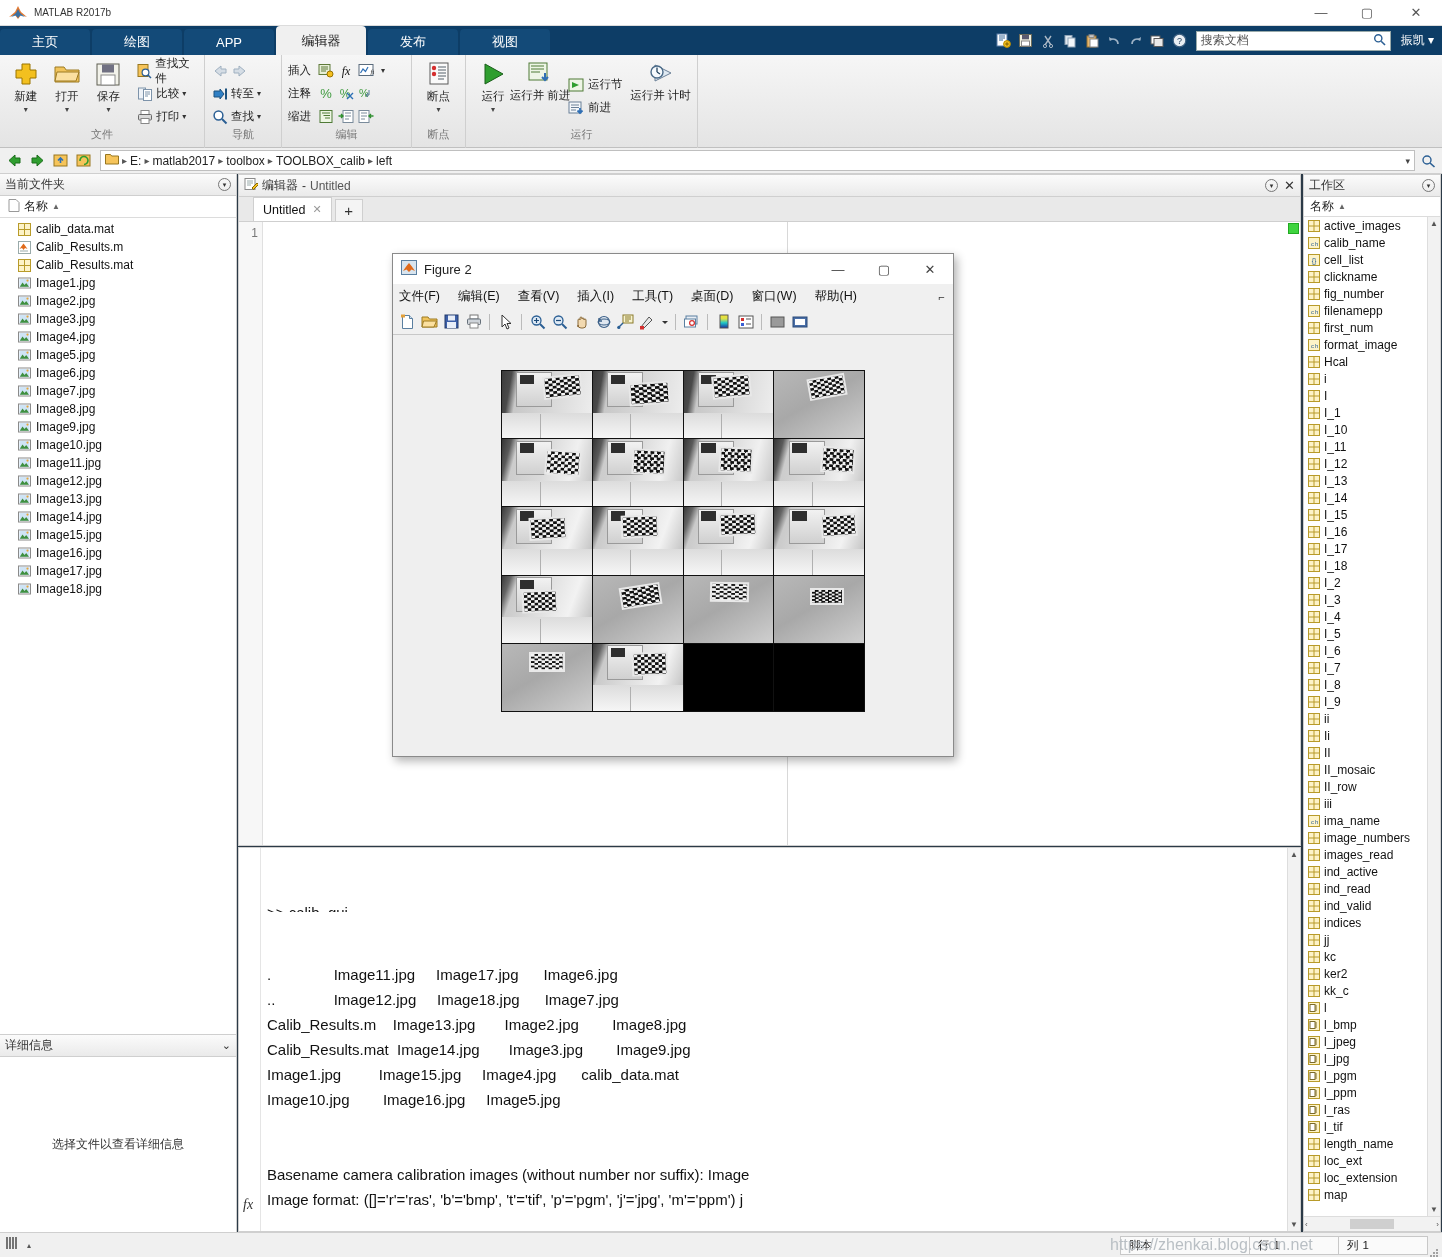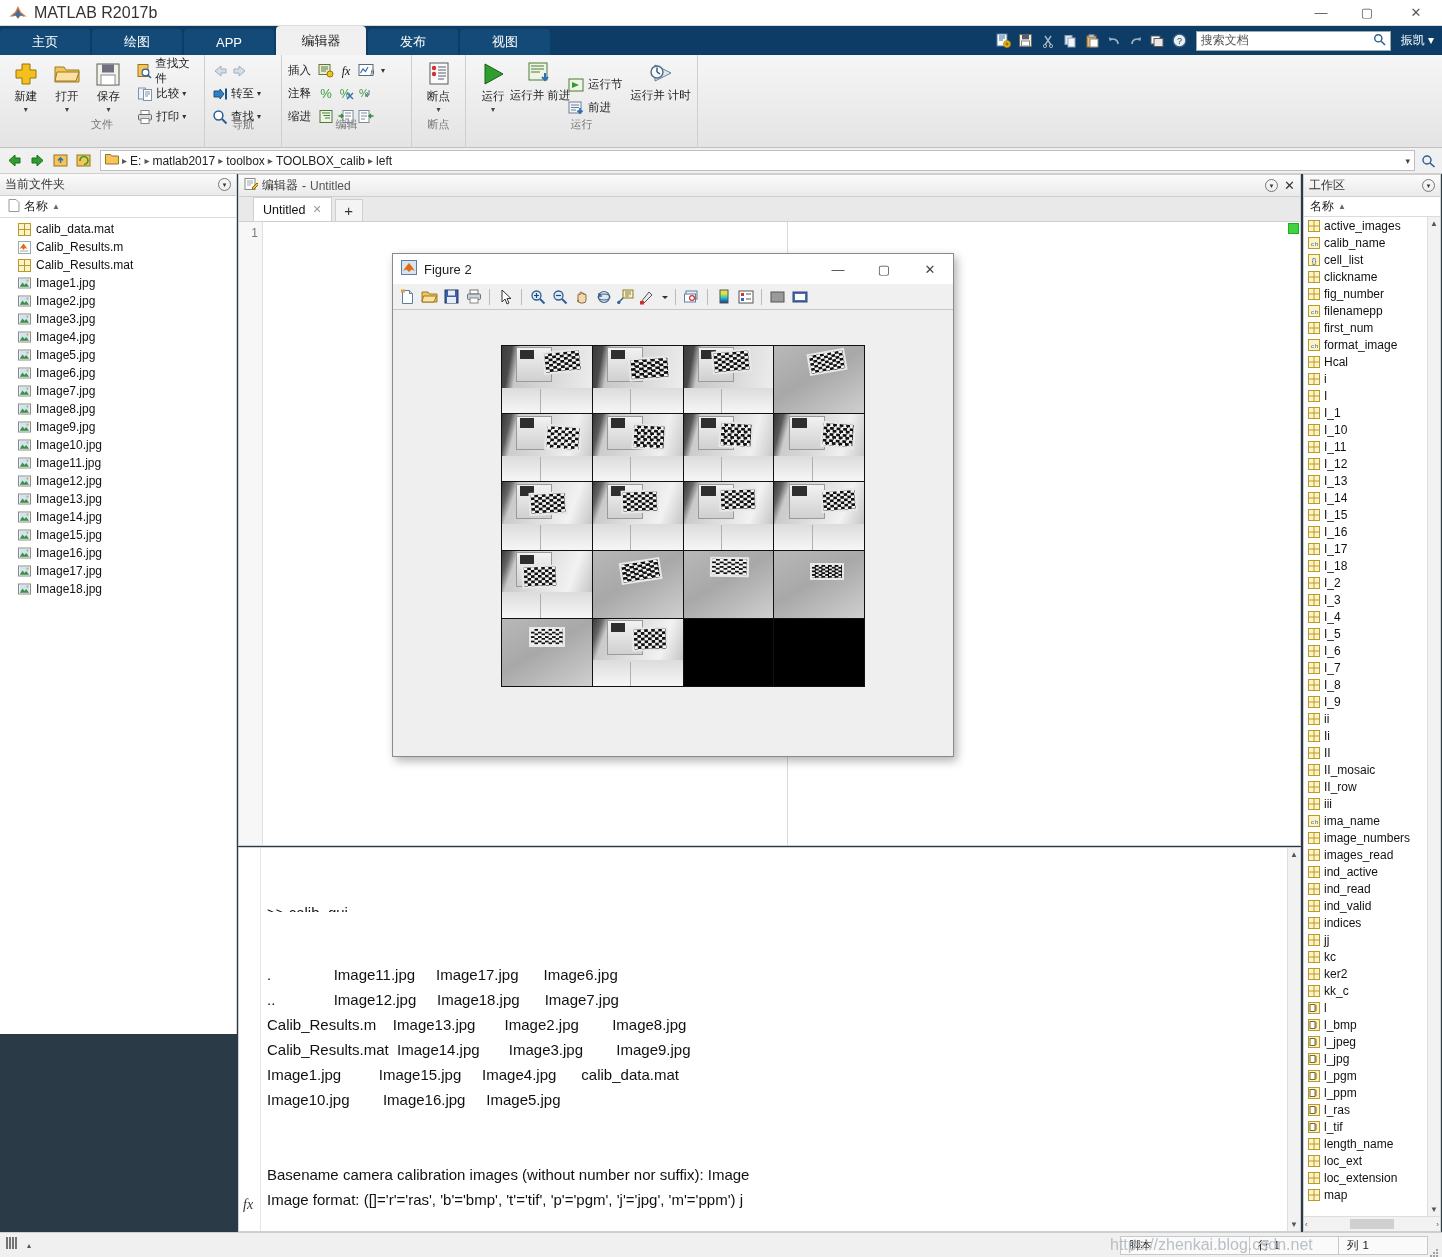--- a/index.html
+++ b/index.html
@@ -6,21 +6,21 @@
   html,body{ width:1442px; height:1257px; overflow:hidden;
     font-family:"Liberation Sans", sans-serif; background:#f0f0f0; }
   #app{ position:relative; width:1442px; height:1257px;
         background:#2b3a47; }
 
   
   .titlebar{ position:absolute; left:0; top:0; width:1442px; height:26px;
     background:#ffffff; border-bottom:1px solid #dcdcdc; display:flex;
     align-items:center; }
   .tb-logo{ width:20px; height:18px; margin-left:8px; position:relative; }
-  .tb-title{ font-size:16px; color:#333; margin-left:6px; }
+  .tb-title{ font-size:10px; color:#333; margin-left:6px; }
   .tb-win{ margin-left:auto; display:flex; height:26px; }
   .tb-btn{ width:46px; height:26px; display:flex; align-items:center;
     justify-content:center; color:#555; font-size:13px; }
   .tb-btn.close{ width:52px; }
 
   
   .ribbon-tabs{ position:absolute; left:0; top:26px; width:1442px; height:29px;
     background:#0d3d66; }
   .rtabs{ display:flex; height:29px; align-items:flex-end; }
   .rtab{ height:26px; min-width:90px; padding:0 12px; color:#ffffff;
@@ -36,21 +36,21 @@
     margin-left:6px; display:flex; align-items:center; padding:0 4px;
     font-size:12px; color:#555; }
   .qa-search span.ph{ flex:1; }
   .qa-user{ color:#fff; font-size:12px; margin-left:10px; margin-right:8px; }
 
   
   .ribbon{ position:absolute; left:0; top:55px; width:1442px; height:93px;
     background:linear-gradient(#f6f6f6,#e4e4e4); border-bottom:1px solid #c0c0c0;}
   .rgroups{ display:flex; height:93px; }
   .rgroup{ position:relative; border-right:1px solid #cfcfcf; padding:3px 6px 0; }
-  .rg-label{ position:absolute; bottom:16px; left:0; width:100%;
+  .rg-label{ position:absolute; bottom:6px; left:0; width:100%;
     text-align:center; font-size:11px; color:#777; }
   .rg-inner{ display:flex; align-items:flex-start; height:70px; gap:2px; }
   .big-btn{ width:42px; display:flex; flex-direction:column; align-items:center;
     font-size:11px; color:#222; padding-top:2px; }
   .big-ico{ width:30px; height:28px; display:flex; align-items:center;
     justify-content:center; font-size:21px; line-height:1; }
   .big-btn .lbl{ margin-top:1px; white-space:nowrap; font-size:11.5px; }
   .big-btn .carret{ font-size:8px; color:#444; margin-top:1px; }
   .small-col{ display:flex; flex-direction:column; gap:2px; padding-top:2px; }
   .small-btn{ display:flex; align-items:center; gap:3px; font-size:11.5px;
@@ -828,20 +828,31 @@
               <rect x="0.5" y="1" width="12" height="10" fill="#fff" stroke="#8a8a8a"></rect>
               <rect x="1.5" y="2" width="10" height="8" fill="#cfe4f5"></rect>
               <path d="M1.8 9.8 L4.5 5.5 L6.5 8 L8.2 6 L11 9.8Z" fill="#3f8f3f"></path>
               <circle cx="9.5" cy="3.6" r="1.1" fill="#e8a53a"></circle>
             </svg></span>
           <span>Image18.jpg</span>
         </div>
       </div>
   </div>
 
+  <div class="det-panel">
+    <div class="panel-hdr">
+      <span>详细信息</span>
+      <span class="hdr-actions">
+        <span style="font-size:11px;color:#333">⌄</span>
+      </span>
+    </div>
+    <div class="det-body">
+      <span>选择文件以查看详细信息</span>
+    </div>
+  </div>
 
   <div class="ed-panel">
     <div class="ed-hdr">
       <span>
         <svg width="14" height="14" viewBox="0 0 14 14">
             <rect x="1" y="1.5" width="10" height="11" fill="#fff" stroke="#8a8a8a"></rect>
             <path d="M3 4h6M3 6h6M3 8h4" stroke="#9aa"></path>
             <path d="M8 11 l5-5 l1.5 1.5 l-5 5 Z" fill="#f5c020" stroke="#8a6a00"></path>
           </svg>
       </span>
@@ -1339,20 +1350,31 @@
             <rect x="0.5" y="0.5" width="15" height="14" fill="#d8e4ee" stroke="#5a7fa0"></rect>
             <path d="M2 11 L5.5 6 L8 3 L10.5 6 L14 11 L10.5 9.5 L8 12 L5.5 9.5 Z" fill="#e06a1b"></path>
           </svg>
       </span>
       <span class="fig-tt">Figure 2</span>
       <span class="fig-wbtns">
         <span class="fig-wb">—</span>
         <span class="fig-wb">▢</span>
         <span class="fig-wb">✕</span>
       </span>
+    </div>
+    <div class="fig-menu">
+      <span>文件(F)</span>
+      <span>编辑(E)</span>
+      <span>查看(V)</span>
+      <span>插入(I)</span>
+      <span>工具(T)</span>
+      <span>桌面(D)</span>
+      <span>窗口(W)</span>
+      <span>帮助(H)</span>
+      <span class="expand">⌐</span>
     </div>
     <div class="fig-tools">
       <span class="ft-ic">
         <svg width="16" height="16" viewBox="0 0 16 16">
             <path d="M2.5 1.5h7l3 3v10h-10z" fill="#fff" stroke="#5a7fa0"></path>
             <path d="M9.5 1.5 v3 h3" fill="#cfe0ee" stroke="#5a7fa0"></path>
             <rect x="1" y="0.5" width="4" height="3" fill="#e2a03a"></rect>
           </svg>
       </span>
       <span class="ft-ic">

